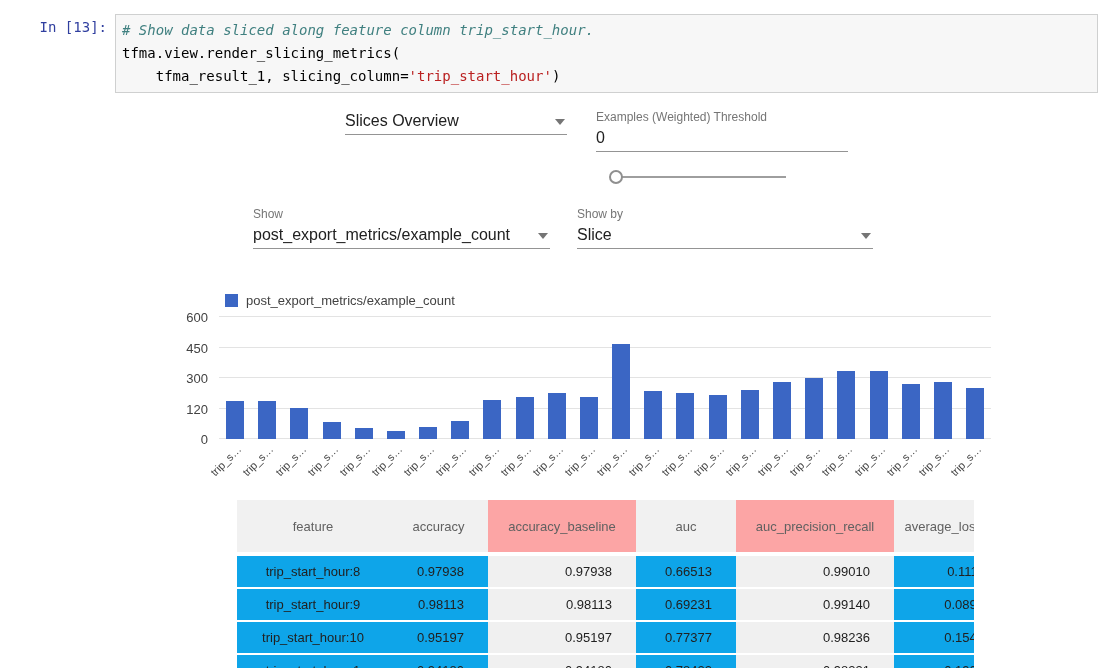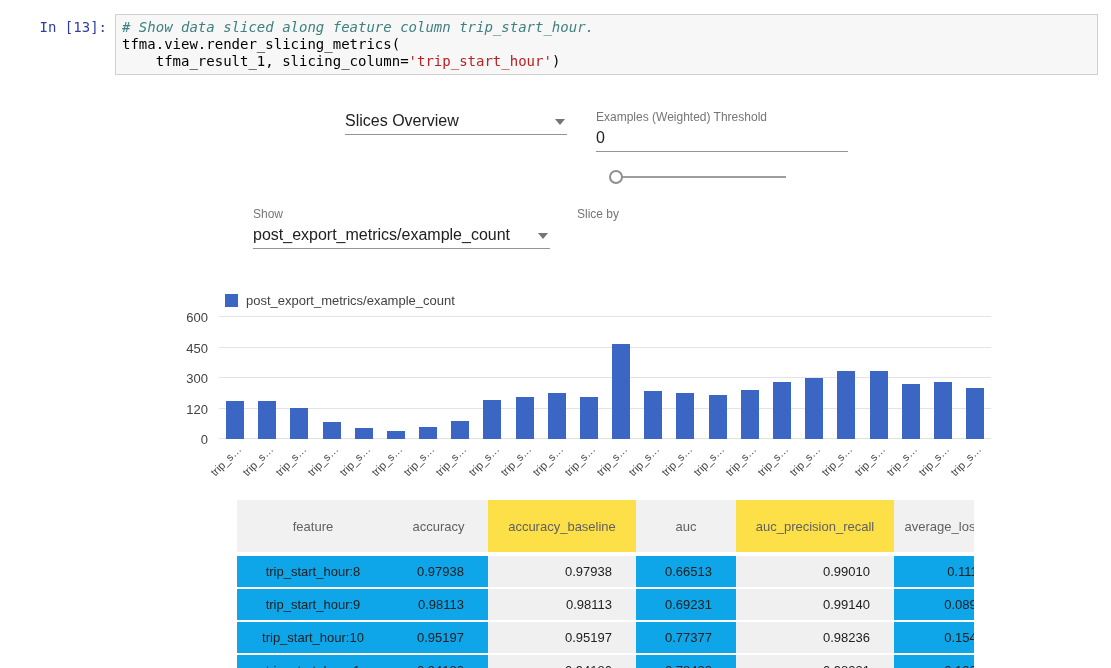--- a/index.html
+++ b/index.html
@@ -4,21 +4,21 @@
 <style>
   html,body{margin:0;padding:0;background:#fff;}
   .root{position:relative;width:1111px;height:668px;background:#fff;overflow:hidden;
         font-family:"Liberation Sans",sans-serif;border-radius:13px;}
 
   
   .prompt{position:absolute;left:0;top:19px;width:107px;text-align:right;
           font-family:"DejaVu Sans Mono",monospace;font-size:14px;color:#303F9F;}
   .code-box{position:absolute;left:115px;top:14px;width:969px;min-height:51px;
             background:#f7f7f7;border:1px solid #cfd0d0;padding:4px 6px;
-            font-family:"DejaVu Sans Mono",monospace;font-size:14px;line-height:17px;
+            font-family:"DejaVu Sans Mono",monospace;font-size:14px;line-height:23px;
             white-space:pre;color:#000;}
   .tok-comment{color:#408080;font-style:italic;}
   .tok-str{color:#BA2121;}
 
   
   .control{position:absolute;}
   .control .lab{font-size:12px;color:#757575;margin-bottom:3px;}
   .control .val{position:relative;font-size:16px;color:#212121;height:24px;line-height:22px;
                 border-bottom:1px solid #949494;white-space:nowrap;overflow:hidden;}
   .arrow{position:absolute;right:2px;top:9px;width:0;height:0;
@@ -60,21 +60,21 @@
   #tablewrap thead tr{border-bottom:4px solid #fff;}
   #tablewrap tbody tr{border-top:2px solid #fff;}
   #tablewrap th:nth-child(1),#tablewrap td:nth-child(1){width:150px;text-align:center;margin-top:24px;}
   #tablewrap th:nth-child(2),#tablewrap td:nth-child(2){width:97px;}
   #tablewrap th:nth-child(3),#tablewrap td:nth-child(3){width:146px;}
   #tablewrap th:nth-child(4),#tablewrap td:nth-child(4){width:98px;}
   #tablewrap th:nth-child(5),#tablewrap td:nth-child(5){width:156px;}
   #tablewrap th:nth-child(6),#tablewrap td:nth-child(6){width:90px;}
   #tablewrap td:nth-child(n+2){text-align:right;padding-right:24px;}
   #tablewrap td:nth-child(6){padding-right:2px;}
-  #tablewrap th:nth-child(3),#tablewrap th:nth-child(5){background:#fde047;margin-top:27px;}
+  #tablewrap th:nth-child(3),#tablewrap th:nth-child(5){background:#fca5a5;margin-top:27px;}
   #tablewrap td:nth-child(3),#tablewrap td:nth-child(5){background:#f0f0f0;}
 </style>
 </head>
 <body>
 
 <div class="root">
 
   <div class="prompt">In [13]:</div>
   <div class="code-box"><span class="tok-comment"># Show data sliced along feature column trip_start_hour.</span>
 <span>tfma.view.render_slicing_metrics(</span>
@@ -101,21 +101,25 @@
 
   <div class="control" id="ctl-show">
     <div class="lab">Show</div>
     <div class="val">
       <span>post_export_metrics/example_count</span>
       <span class="arrow"></span>
     </div>
   </div>
 
   <div class="control" id="ctl-sort">
-    <div class="lab">Slice by</div>
+    <div class="lab">Show by</div>
+    <div class="val">
+      <span>Slice</span>
+      <span class="arrow"></span>
+    </div>
   </div>
 
   <div id="legend">
     <span class="swatch" style="background: rgb(59, 102, 196);"></span>
     <span>post_export_metrics/example_count</span>
   </div>
 
   <div id="chart">
     <div class="yaxis">
         <div class="ytick" style="bottom: -8px;">0</div>

